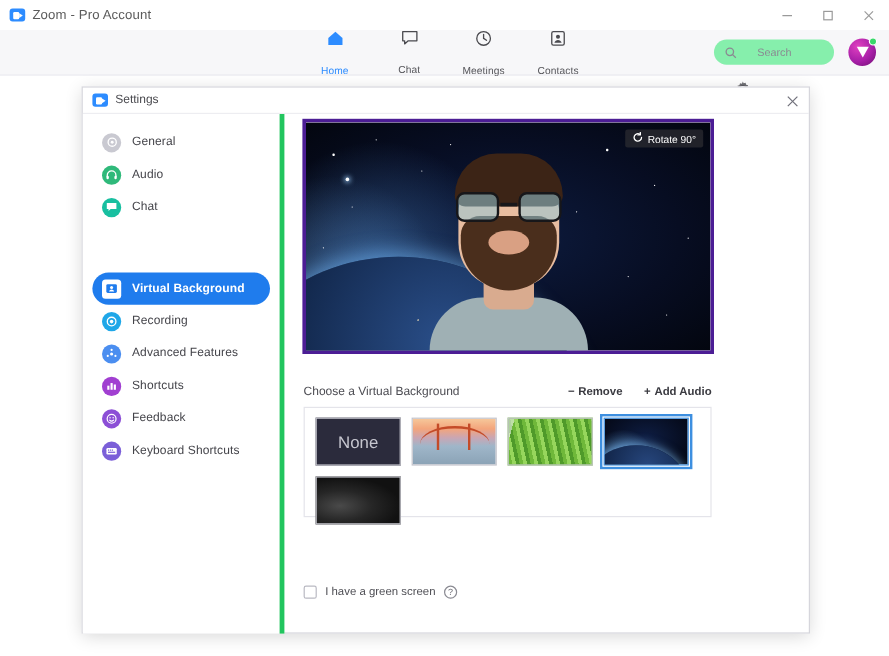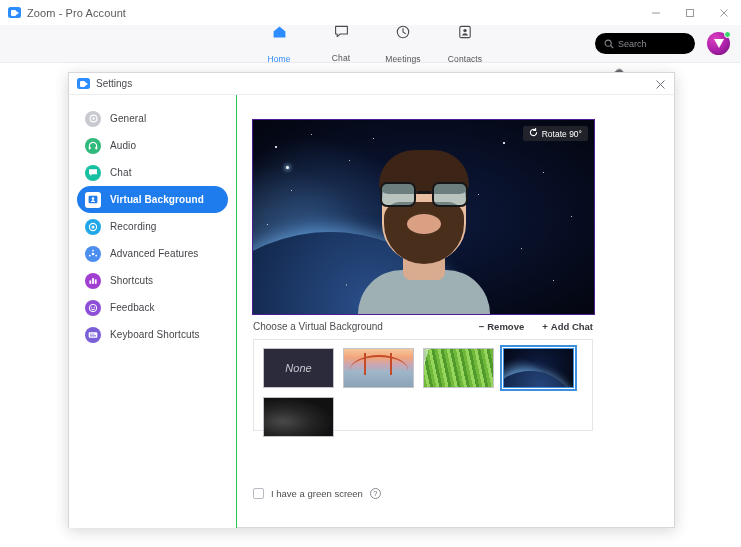--- a/index.html
+++ b/index.html
@@ -47,22 +47,22 @@
     width:62px; height:38px; display:flex; flex-direction:column;
     align-items:center; justify-content:center; gap:15px; cursor:pointer;
   }
   .nav-ico { height:15px; display:flex; align-items:center; color:#4a4a4f; }
   .nav-label { font-size:8.5px; color:#55555a; letter-spacing:.1px; }
   .nav-item.active .nav-ico { color:#2d8cff; }
   .nav-item.active .nav-label { color:#2d8cff; }
 
   .searchbox {
     position:absolute; right:46px; top:8px; width:100px; height:21px;
-    background:#000000; border-radius:11px; display:flex; align-items:center;
-    gap:4px; padding:0 9px;
+    background:#86efac; border-radius:11px; display:flex; align-items:center;
+    gap:17px; padding:0 9px;
   }
   .searchbox .s-ico { color:#8a8a92; display:flex; }
   .search-input {
     border:none; outline:none; background:transparent; font-size:9px;
     color:#6e6e76; font-family:"Liberation Sans", sans-serif; width:100%;
   }
   .search-input::placeholder { color:#8a8a92; }
 
   .avatar {
     position:absolute; right:11px; top:7px; width:23px; height:23px;
@@ -98,41 +98,41 @@
   .dlg-close {
     position:absolute; right:0; top:0; width:28px; height:22px;
     display:flex; align-items:center; justify-content:center; color:#70707a;
     cursor:pointer;
   }
 
   .dlg-body { display:flex; height:433px; }
 
   
   .sidebar {
-    width:168px; height:100%; border-right:1px solid #22c55e;
+    width:168px; height:100%; border-right:4px solid #22c55e;
     padding-top:10px; background:#fff;
   }
   .side-item {
     height:27px; margin:0 8px; padding-left:8px; border-radius:14px;
     display:flex; align-items:center; gap:9px; cursor:pointer;
   }
-  .side-item.active { background:#1f7ced; }
+  .side-item.active { background:#1f7ced;margin-top:41px; }
   .side-item.active .si-label { color:#fff; font-weight:bold; }
   .si-ico {
     width:16px; height:16px; border-radius:50%; flex:none;
     display:flex; align-items:center; justify-content:center; color:#fff;
   }
   .side-item.active .si-ico { background:#ffffff !important; color:#1f7ced; border-radius:3px; }
   .si-label { font-size:10px; color:#44444a; letter-spacing:.1px; }
 
   
   .content { flex:1; height:100%; position:relative; }
   .video-wrap {
-    position:absolute; left:15px; top:24px; width:343px; height:196px;
-    border:1px solid #4c1d95; overflow:hidden;
+    position:absolute; left:15px; top:4px; width:343px; height:196px;
+    border:3px solid #4c1d95; overflow:hidden;
   }
   .video-bg {
     position:absolute; inset:0;
     background:
       radial-gradient(circle at 18% 62%, rgba(90,160,235,.40) 0%, rgba(20,45,90,0) 34%),
       radial-gradient(circle at 7% 70%, rgba(120,185,255,.28) 0%, rgba(10,25,55,0) 26%),
       radial-gradient(ellipse at 50% 50%, #0d1b3e 0%, #070d22 60%, #03060f 100%);
   }
   .earth {
     position:absolute; left:-88px; top:112px; width:330px; height:330px;
@@ -202,21 +202,21 @@
     border:1px solid #e4e4ea; padding:8px 9px;
     display:flex; flex-wrap:wrap; gap:9px; align-content:flex-start;
   }
   .thumb {
     width:71px; height:40px; border:1px solid #c3c3cb; position:relative;
     overflow:hidden; cursor:pointer; flex:none;
   }
   .thumb.selected { outline:2px solid #3d8fe0; outline-offset:1px; border-color:#3d8fe0; }
   .thumb-none {
     background:#2b2b3c; display:flex; align-items:center; justify-content:center;
-    font-size:11px; color:#c6c6cf;font-style:italic;
+    font-size:14px; color:#c6c6cf;
   }
   .thumb-bridge {
     background:
       linear-gradient(#f6c79a 0%, #f3a57c 22%, #c9a6b4 42%, #9fb6c9 60%, #8ba3b6 100%);
   }
   .thumb-bridge::after{
     content:""; position:absolute; left:6px; top:6px; width:58px; height:16px;
     border-top:2px solid #c44b28;
     border-radius:60% 60% 0 0 / 100% 100% 0 0;
   }
@@ -529,21 +529,21 @@
 
         <div class="vb-header">
           <span class="vb-title">Choose a Virtual Background</span>
           <div class="vb-actions">
             <span class="vb-act">
               <span>−</span>
               <span>Remove</span>
             </span>
             <span class="vb-act">
               <span>+</span>
-              <span>Add Chat</span>
+              <span>Add Audio</span>
             </span>
           </div>
         </div>
 
         <div class="thumbs">
           <div class="thumb thumb-none">
             <span>None</span>
           </div>
           <div class="thumb thumb-bridge"></div>
           <div class="thumb thumb-grass"></div>

